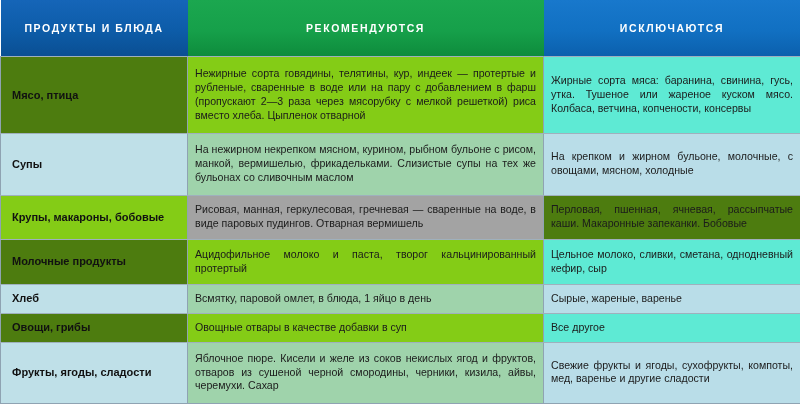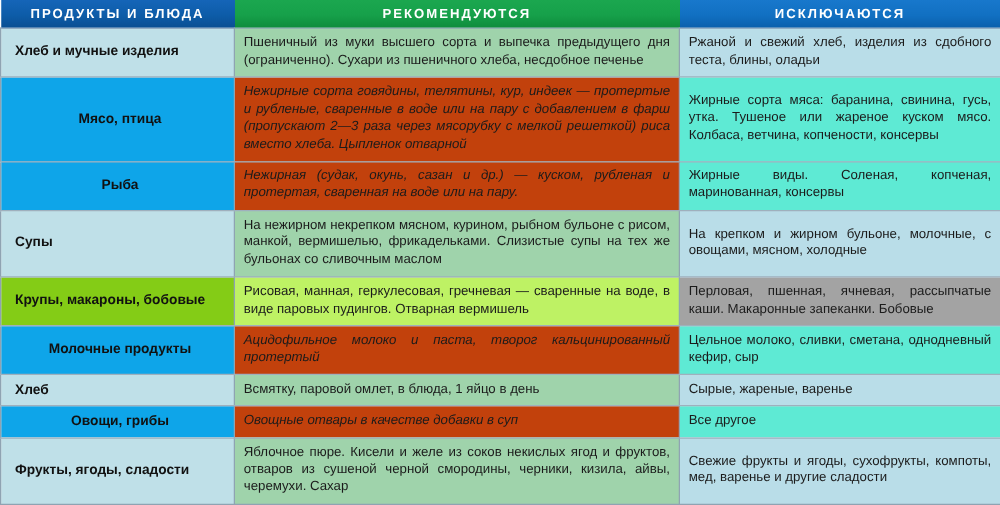--- a/index.html
+++ b/index.html
@@ -21,21 +21,21 @@
     table-layout: fixed;
     background: #ffffff;
   }
 
   .diet-table col.c-product { width: 187px; }
   .diet-table col.c-allowed { width: 356px; }
   .diet-table col.c-excluded { width: 257px; }
 
   
   thead th {
-    padding: 0;
+    padding: 17px;
     height: 22px;
     vertical-align: middle;
     text-align: center;
     color: #ffffff;
     font-size: 10.5px;
     font-weight: bold;
     letter-spacing: 1.6px;
     border: none;
   }
   th.h-product {
@@ -74,27 +74,27 @@
     text-align: justify;
     text-justify: inter-word;
     hyphens: manual;
   }
 
   
   tr.band-a td.cell-product  { background: #bfe0e8; }
   tr.band-a td.cell-allowed  { background: #9fd3ab; }
   tr.band-a td.cell-excluded { background: #b9dde8; }
 
-  tr.band-b td.cell-product  { background: #0ea5e9; text-align: center; }
-  tr.band-b td.cell-allowed  { background: #c2410c; font-style: italic; }
+  tr.band-b td.cell-product  { background: #4d7c0f; }
+  tr.band-b td.cell-allowed  { background: #84cc16; }
   tr.band-b td.cell-excluded { background: #5eead4; }
 
   tr.band-c td.cell-product  { background: #84cc16; margin-left: 46px; }
-  tr.band-c td.cell-allowed  { background: #bef264; }
-  tr.band-c td.cell-excluded { background: #a3a3a3; }
+  tr.band-c td.cell-allowed  { background: #a3a3a3; }
+  tr.band-c td.cell-excluded { background: #4d7c0f; }
 
   
   tbody tr:last-child td { border-bottom: 1px solid #8fa3b2; }
 </style>
 </head>
 <body>
 
 <table class="diet-table">
   <colgroup>
     <col class="c-product">
@@ -102,34 +102,24 @@
     <col class="c-excluded">
   </colgroup>
   <thead>
     <tr>
       <th class="h-product">ПРОДУКТЫ  И  БЛЮДА</th>
       <th class="h-allowed">РЕКОМЕНДУЮТСЯ</th>
       <th class="h-excluded">ИСКЛЮЧАЮТСЯ</th>
     </tr>
   </thead>
   <tbody id="table-body">
-      <tr class="band-a">
-        <td class="cell-product">Хлеб и мучные изделия</td>
-        <td class="cell-allowed">Пшеничный из муки высшего сорта и выпечка предыдущего дня (ограниченно). Сухари из пшеничного хлеба, несдобное печенье</td>
-        <td class="cell-excluded">Ржаной и свежий хлеб, изделия из сдобного теста, блины, оладьи</td>
-      </tr>
       <tr class="band-b">
         <td class="cell-product">Мясо, птица</td>
         <td class="cell-allowed">Нежирные сорта говядины, телятины, кур, индеек — протертые и рубленые, сваренные в воде или на пару с добавлением в фарш (пропускают 2—3 раза через мясорубку с мелкой решеткой) риса вместо хлеба. Цыпленок отварной</td>
         <td class="cell-excluded">Жирные сорта мяса: баранина, свинина, гусь, утка. Тушеное или жареное куском мясо. Колбаса, ветчина, копчености, консервы</td>
-      </tr>
-      <tr class="band-b">
-        <td class="cell-product">Рыба</td>
-        <td class="cell-allowed">Нежирная (судак, окунь, сазан и др.) — куском, рубленая и протертая, сваренная на воде или на пару.</td>
-        <td class="cell-excluded">Жирные виды. Соленая, копченая, маринованная, консервы</td>
       </tr>
       <tr class="band-a">
         <td class="cell-product">Супы</td>
         <td class="cell-allowed">На нежирном некрепком мясном, курином, рыбном бульоне с рисом, манкой, вермишелью, фрикадельками. Слизистые супы на тех же бульонах со сливочным маслом</td>
         <td class="cell-excluded">На крепком и жирном бульоне, молочные, с овощами, мясном, холодные</td>
       </tr>
       <tr class="band-c">
         <td class="cell-product">Крупы, макароны, бобовые</td>
         <td class="cell-allowed">Рисовая, манная, геркулесовая, гречневая — сваренные на воде, в виде паровых пудингов. Отварная вермишель</td>
         <td class="cell-excluded">Перловая, пшенная, ячневая, рассыпчатые каши. Макаронные запеканки. Бобовые</td>

